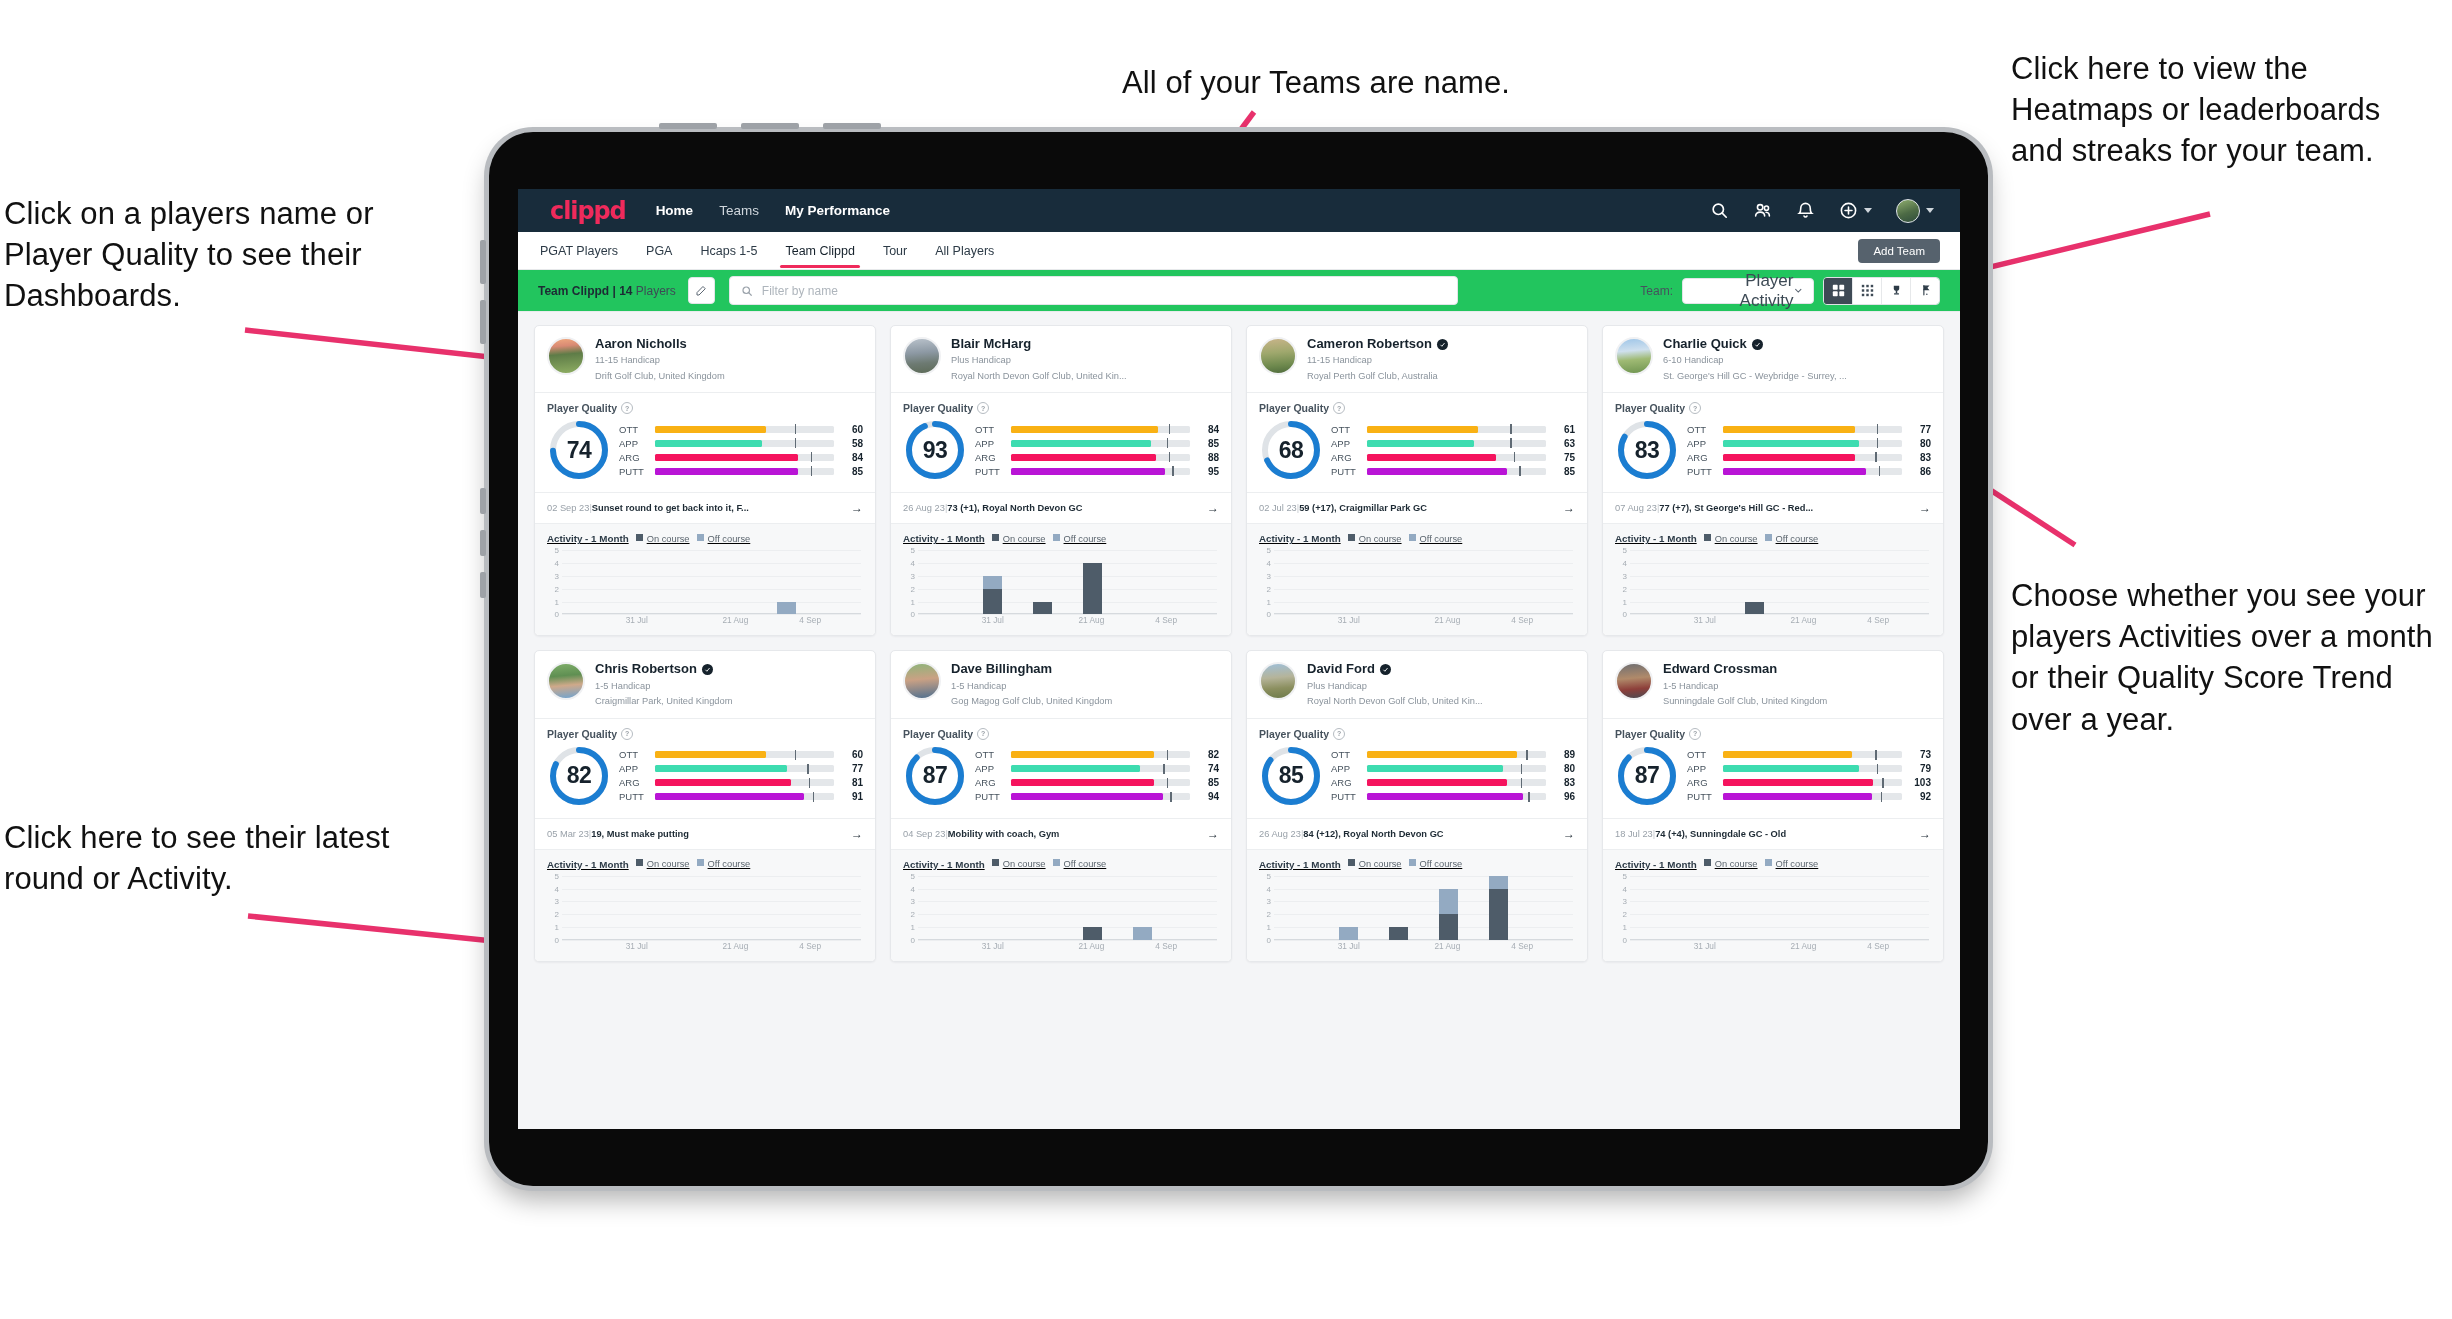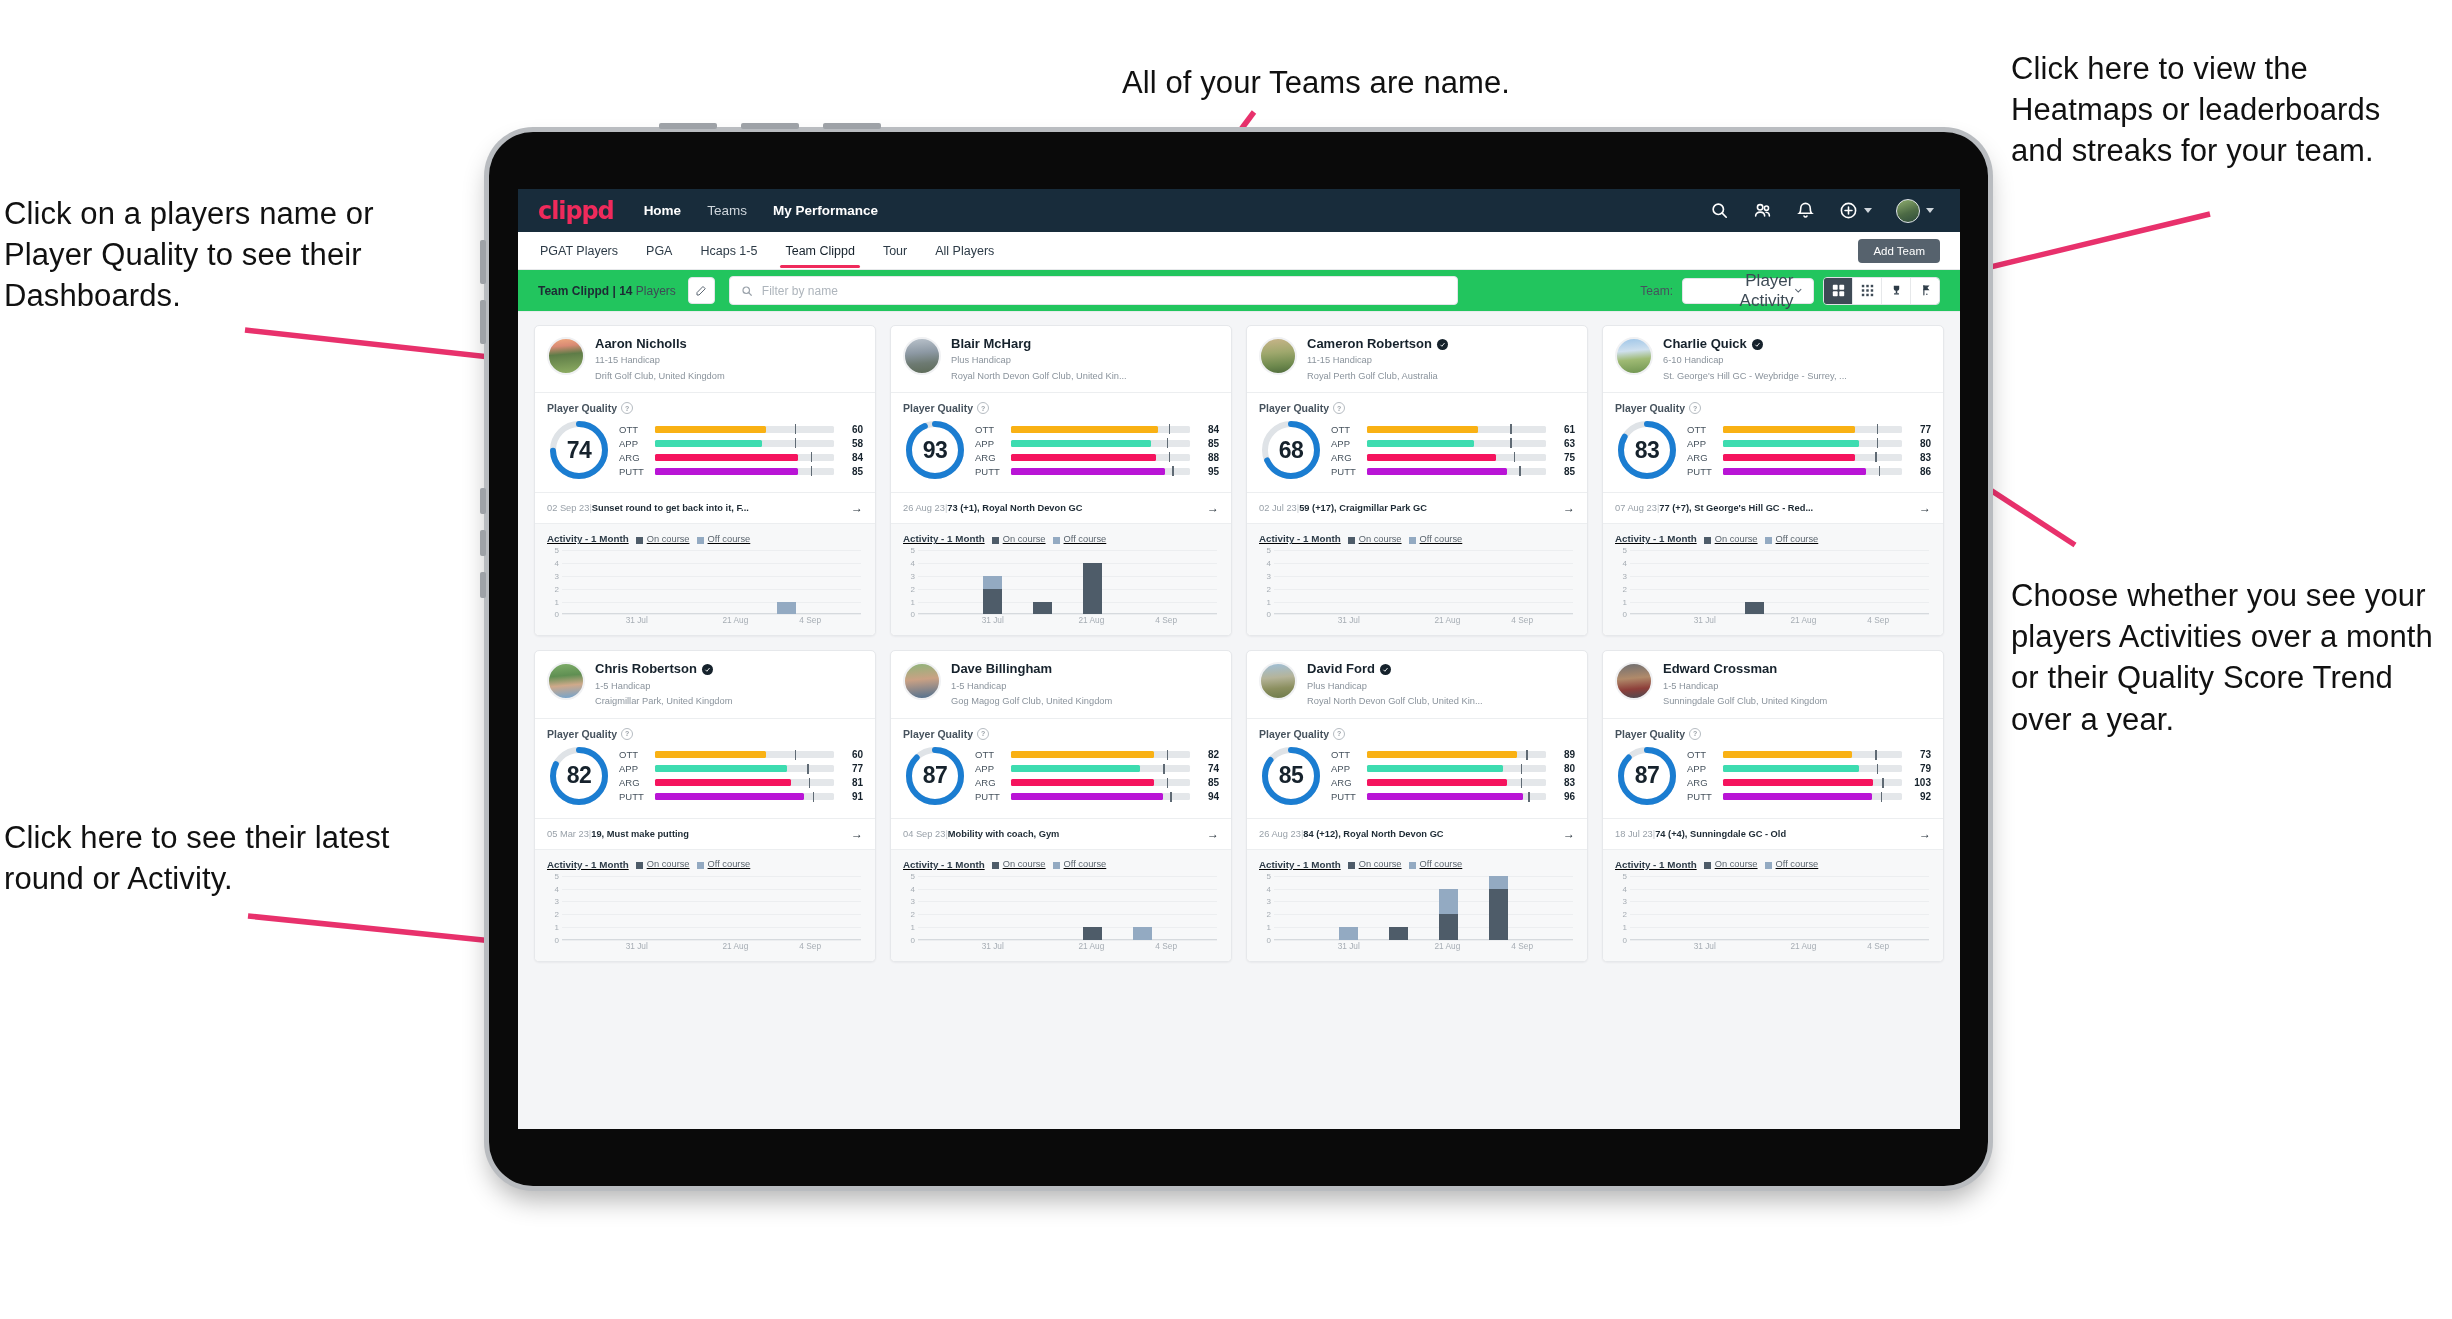--- a/index.html
+++ b/index.html
@@ -21,21 +21,21 @@
   #tablet{position:absolute;left:489px;top:132px;width:1499px;height:1054px;
           background:#0a0a0a;border-radius:44px;
           box-shadow:0 0 0 5px #b9bcc0, 0 14px 26px rgba(0,0,0,.30);}
   .btn-top{position:absolute;background:#9ea2a7;height:6px;border-radius:2px;top:-9px;}
   .btn-side{position:absolute;background:#9ea2a7;width:6px;border-radius:2px;left:-9px;}
   #screen{position:absolute;left:29px;top:57px;width:1442px;height:940px;
           background:#f4f5f7;overflow:hidden;}
 
   
   .navbar{height:43px;background:#182c3b;display:flex;align-items:center;
-          padding:0 26px 0 20px;box-sizing:border-box;}
+          padding:0 26px 0 32px;box-sizing:border-box;}
   .brand{color:#ef2a5b;font-size:24px;font-weight:700;letter-spacing:-1.1px;
          margin-right:30px;font-family:"DejaVu Sans",sans-serif;}
   .navlink{color:#cfd6dc;font-size:13.5px;margin-right:26px;white-space:nowrap;}
   .navlink.active{color:#ffffff;font-weight:600;}
   .nav-right{margin-left:auto;display:flex;align-items:center;gap:24px;}
   .nicon{width:19px;height:19px;display:block;}
   .avatar-nav{width:22px;height:22px;border-radius:50%;
      background:linear-gradient(160deg,#8fae6f 0%,#4d6b45 55%,#2f4d3c 100%);
      border:1.5px solid #dfe4e8;}
   .caret{width:0;height:0;border-left:4px solid transparent;border-right:4px solid transparent;
@@ -109,21 +109,21 @@
   .roundrow{display:flex;align-items:center;padding:8px 12px;}
   .rdate{font-size:9.3px;color:#99a1a9;white-space:nowrap;}
   .rpipe{font-size:9.3px;color:#c3c8cd;}
   .rtxt{font-size:9.3px;color:#1d2a34;font-weight:700;white-space:nowrap;overflow:hidden;
         text-overflow:ellipsis;flex:1;}
   .rarrow{font-size:12px;color:#16222c;margin-left:auto;}
 
   .actwrap{background:#f7f8f9;border-top:1px solid #eceef0;padding:9px 12px 8px 12px;}
   .acthead{display:flex;align-items:center;gap:7px;text-decoration:underline;}
   .acttitle{font-size:9.8px;color:#2d3b47;font-weight:700;}
-  .legend{display:flex;align-items:flex-end;gap:4px;font-size:9.3px;color:#5b656e;}
+  .legend{display:flex;align-items:flex-start;gap:4px;font-size:9.3px;color:#5b656e;}
   .lsq{width:7px;height:7px;display:inline-block;}
   .chart{position:relative;height:77px;margin-top:6px;}
   .yax{position:absolute;left:0;top:0;bottom:13px;width:13px;}
   .ylab{position:absolute;font-size:8px;color:#a6adb4;right:1px;transform:translateY(-50%);}
   .plot{position:absolute;left:15px;right:2px;top:0;bottom:13px;}
   .gline{position:absolute;left:0;right:0;height:1px;background:#eceef0;}
   .baseline{position:absolute;left:0;right:0;bottom:0;height:1px;background:#d6dade;}
   .bars{position:absolute;left:0;right:0;top:0;bottom:0;display:flex;align-items:flex-end;}
   .slot{flex:1;display:flex;justify-content:center;align-items:flex-end;height:100%;}
   .stack{width:19px;display:flex;flex-direction:column;justify-content:flex-end;height:100%;}

